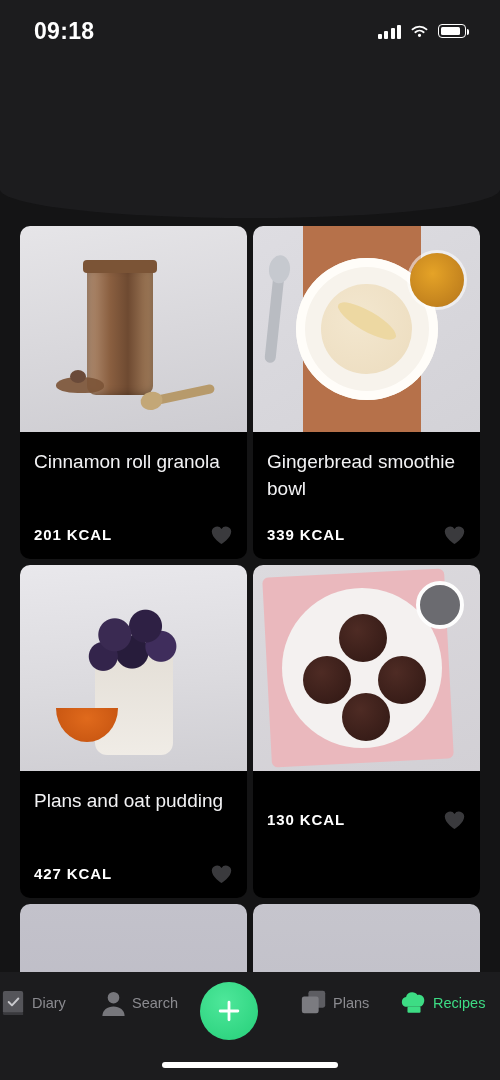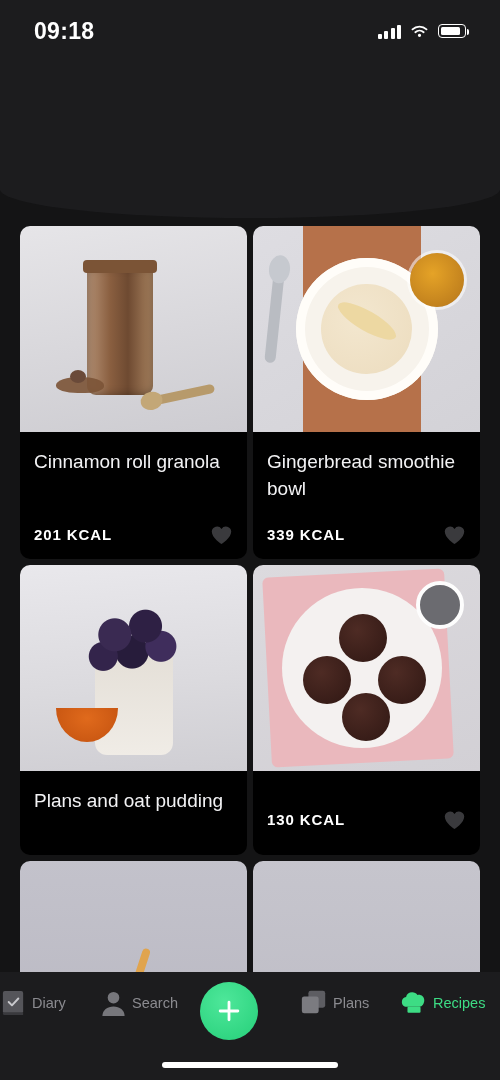--- a/index.html
+++ b/index.html
@@ -237,20 +237,26 @@
       <div class="card">
         <div class="card-img">
             <div class="ph a-chia">
               <div class="glass"></div>
               <div class="berries"></div>
               <div class="honeybowl"></div>
             </div>
           </div>
         <div class="card-body">
           <div class="card-title">Plans and oat pudding</div>
+          <div class="card-foot">
+            <span class="kcal">427 KCAL</span>
+            <svg class="heart" viewBox="0 0 24 22">
+                <path d="M12 21S1.8 14.6 1.8 7.9A5.6 5.6 0 0112 5.2a5.6 5.6 0 0110.2 2.7C22.2 14.6 12 21 12 21z" fill="#3a3a3d"></path>
+              </svg>
+          </div>
         </div>
       </div>
 
       <div class="card">
         <div class="card-img">
           <div class="ph a-brownie">
               <div class="pink"></div>
               <div class="plate"></div>
               <div class="m m1"></div>
               <div class="m m2"></div>

